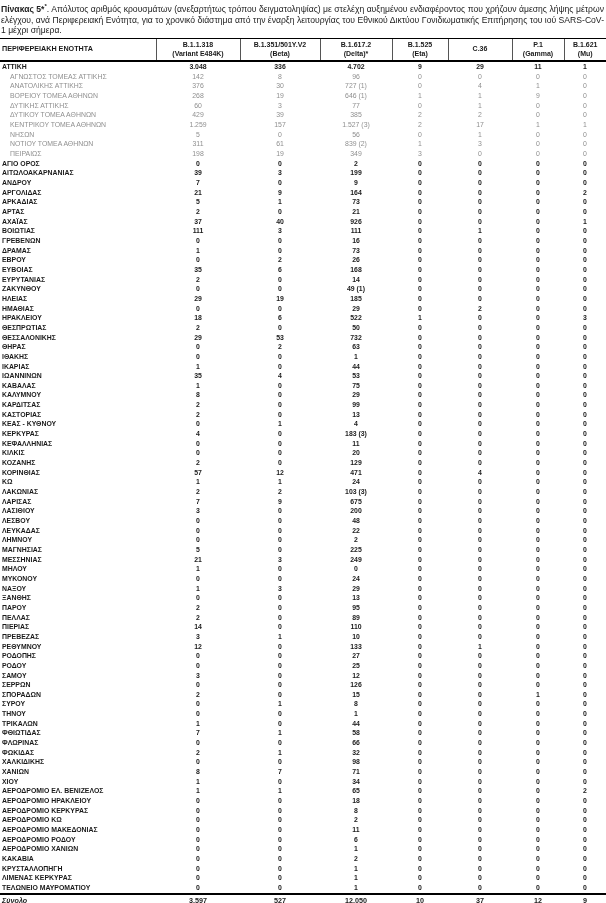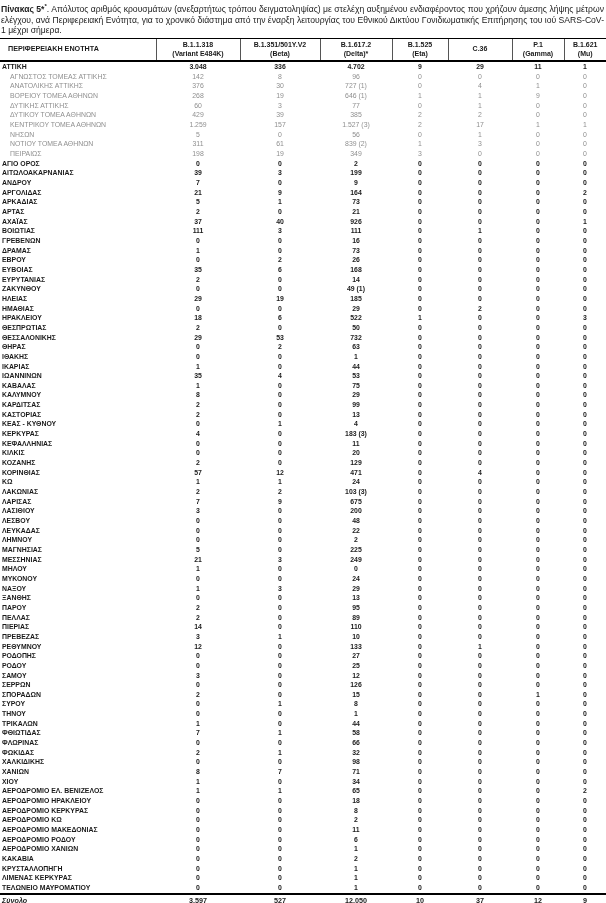--- a/index.html
+++ b/index.html
@@ -19,21 +19,21 @@
   }
   col.c-lbl{width:156px;}
   col.c1{width:84px;} col.c2{width:80px;} col.c3{width:72px;}
   col.c4{width:56px;} col.c5{width:64px;} col.c6{width:52px;} col.c7{width:42px;}
   thead th{
     border-top:1px solid #000;border-bottom:2px solid #000;
     border-left:1px solid #555;
     font-size:7px;line-height:8.6px;padding:2px 0;
     font-weight:bold;text-align:center;vertical-align:middle;
   }
-  thead th:first-child{border-left:none;text-align:left;padding-left:8px;font-size:7.2px;}
+  thead th:first-child{border-left:none;text-align:left;padding-left:2px;font-size:7.2px;}
   tbody td{
     font-size:6.9px;line-height:9.65px;height:9.65px;padding:0;
     font-weight:bold;white-space:nowrap;overflow:hidden;
   }
   td.lbl{text-align:left;padding-left:2px;}
   td.val{text-align:center;}
   tr.sub td{color:#8f8f8f;font-weight:normal;}
   tr.sub td.lbl{padding-left:10px;}
   tfoot td{
     border-top:2px solid #000;border-bottom:5px solid #000;

